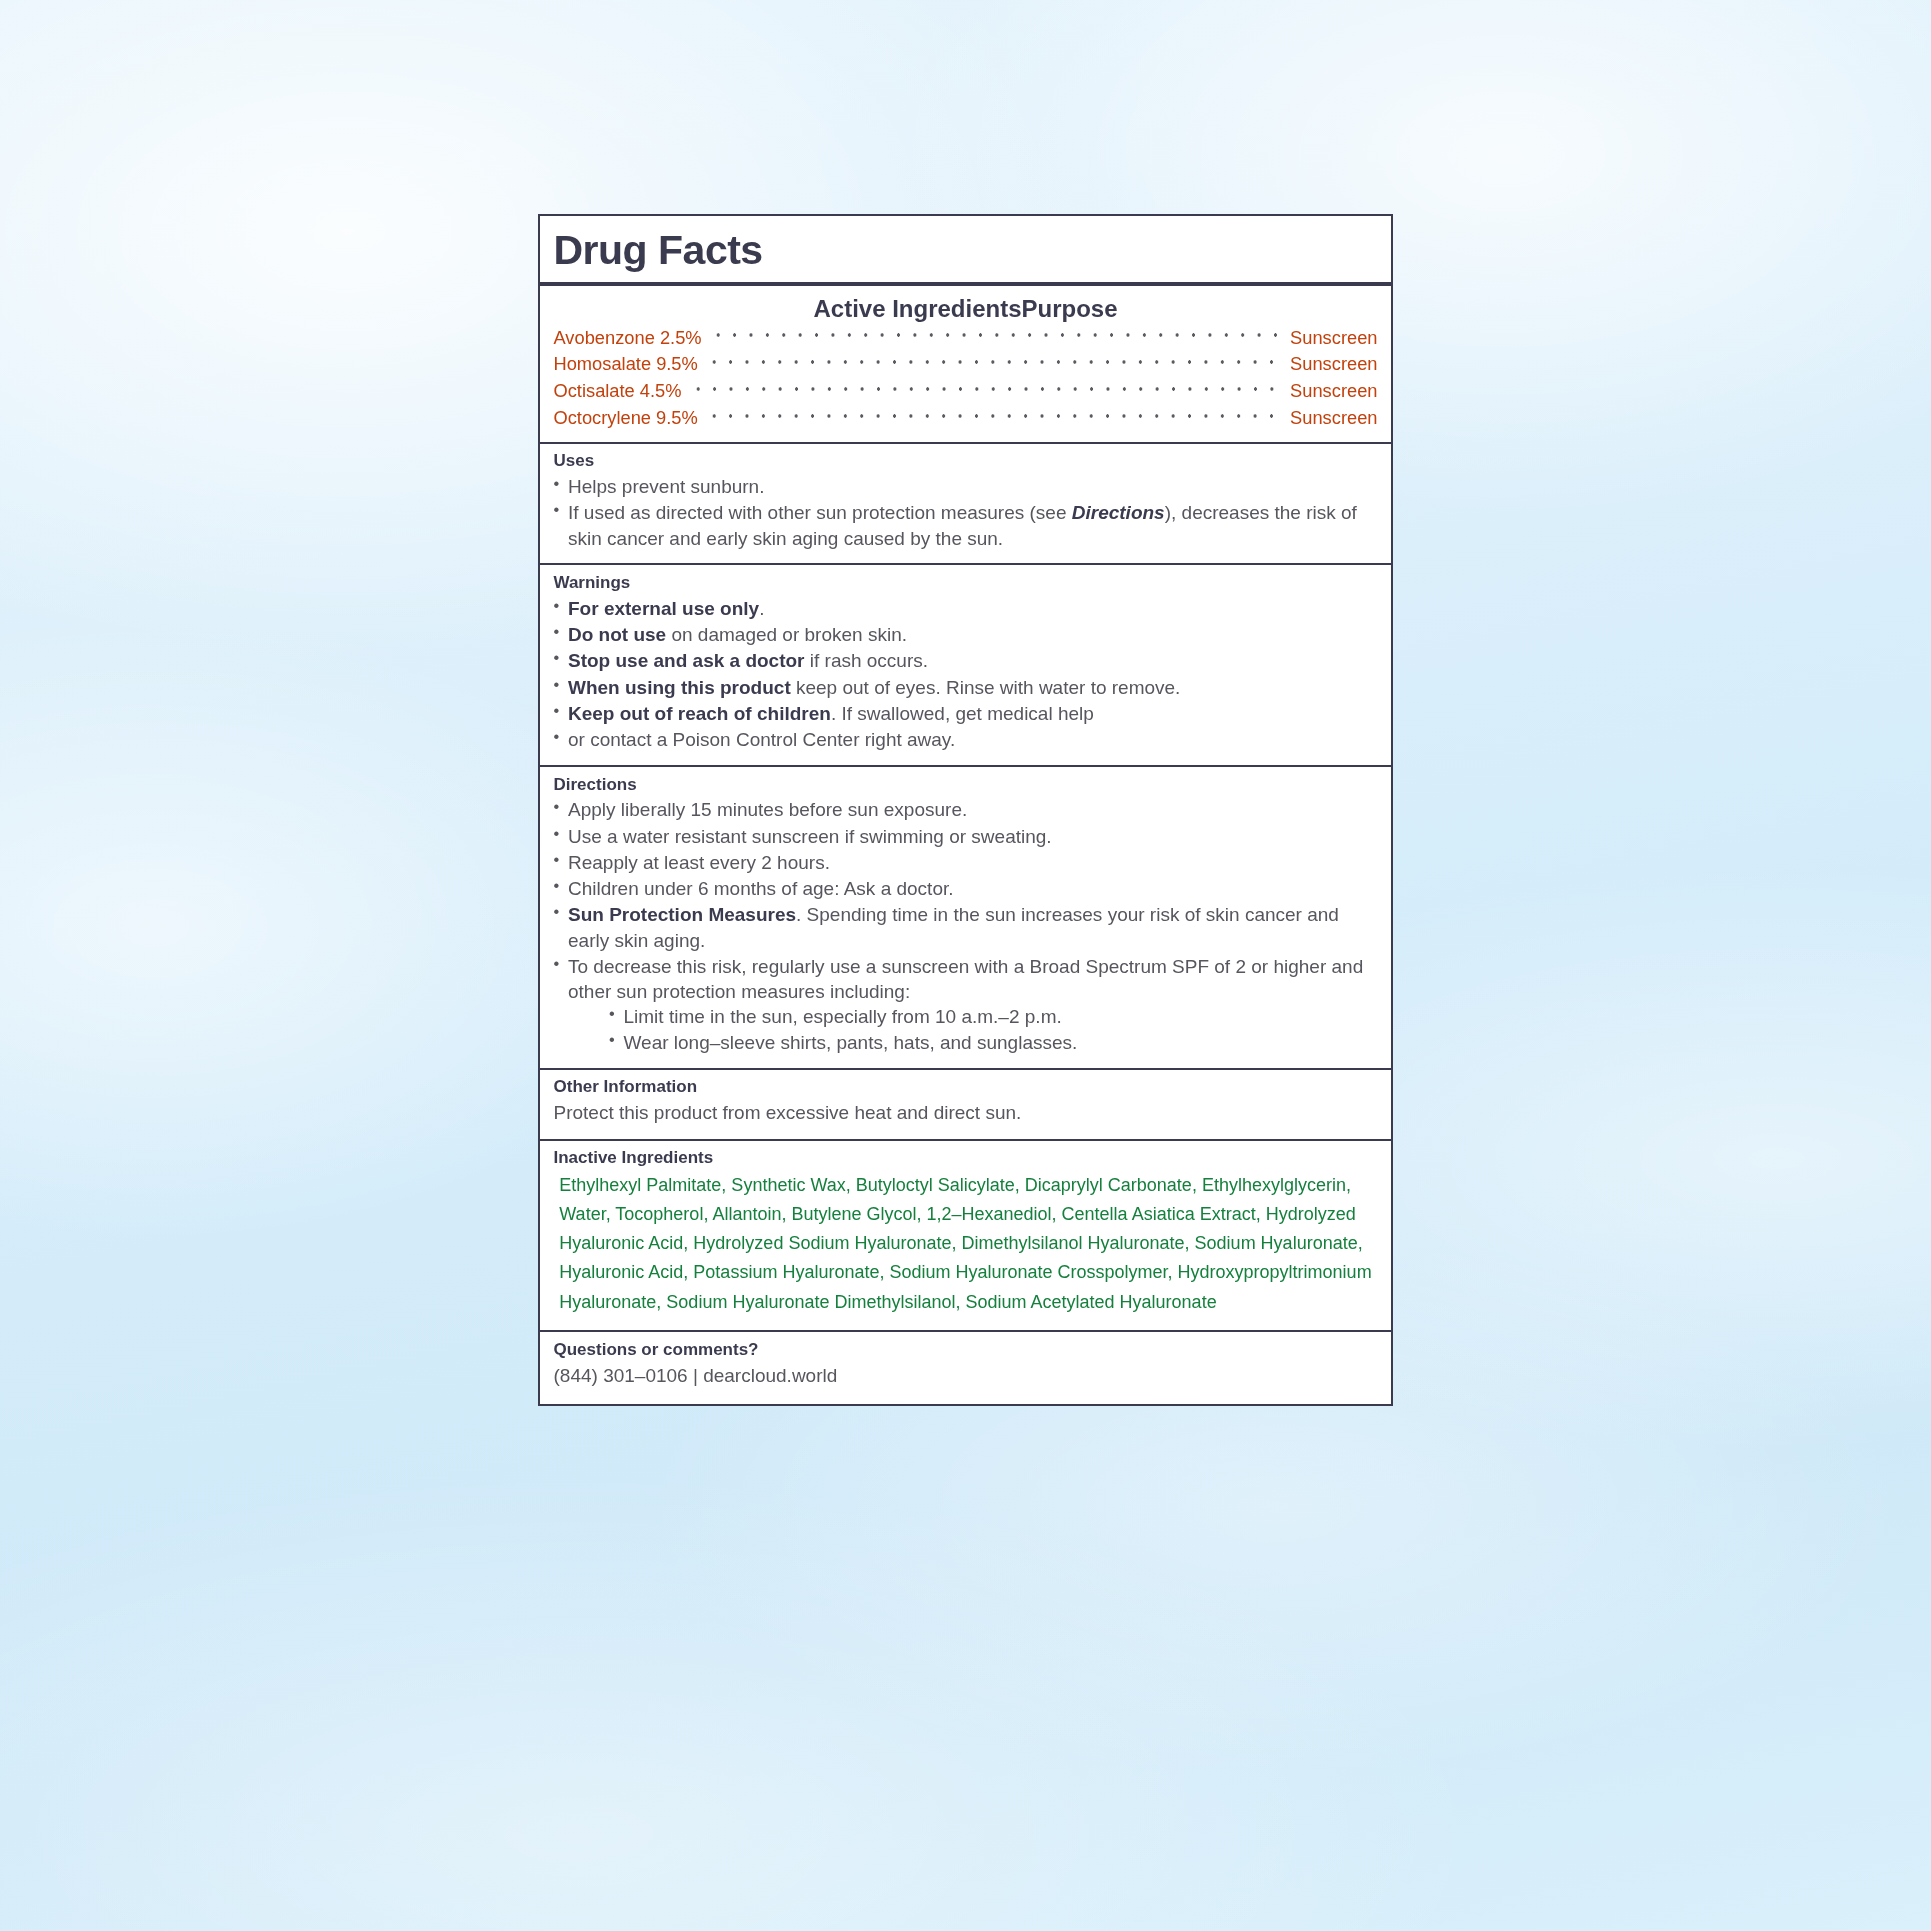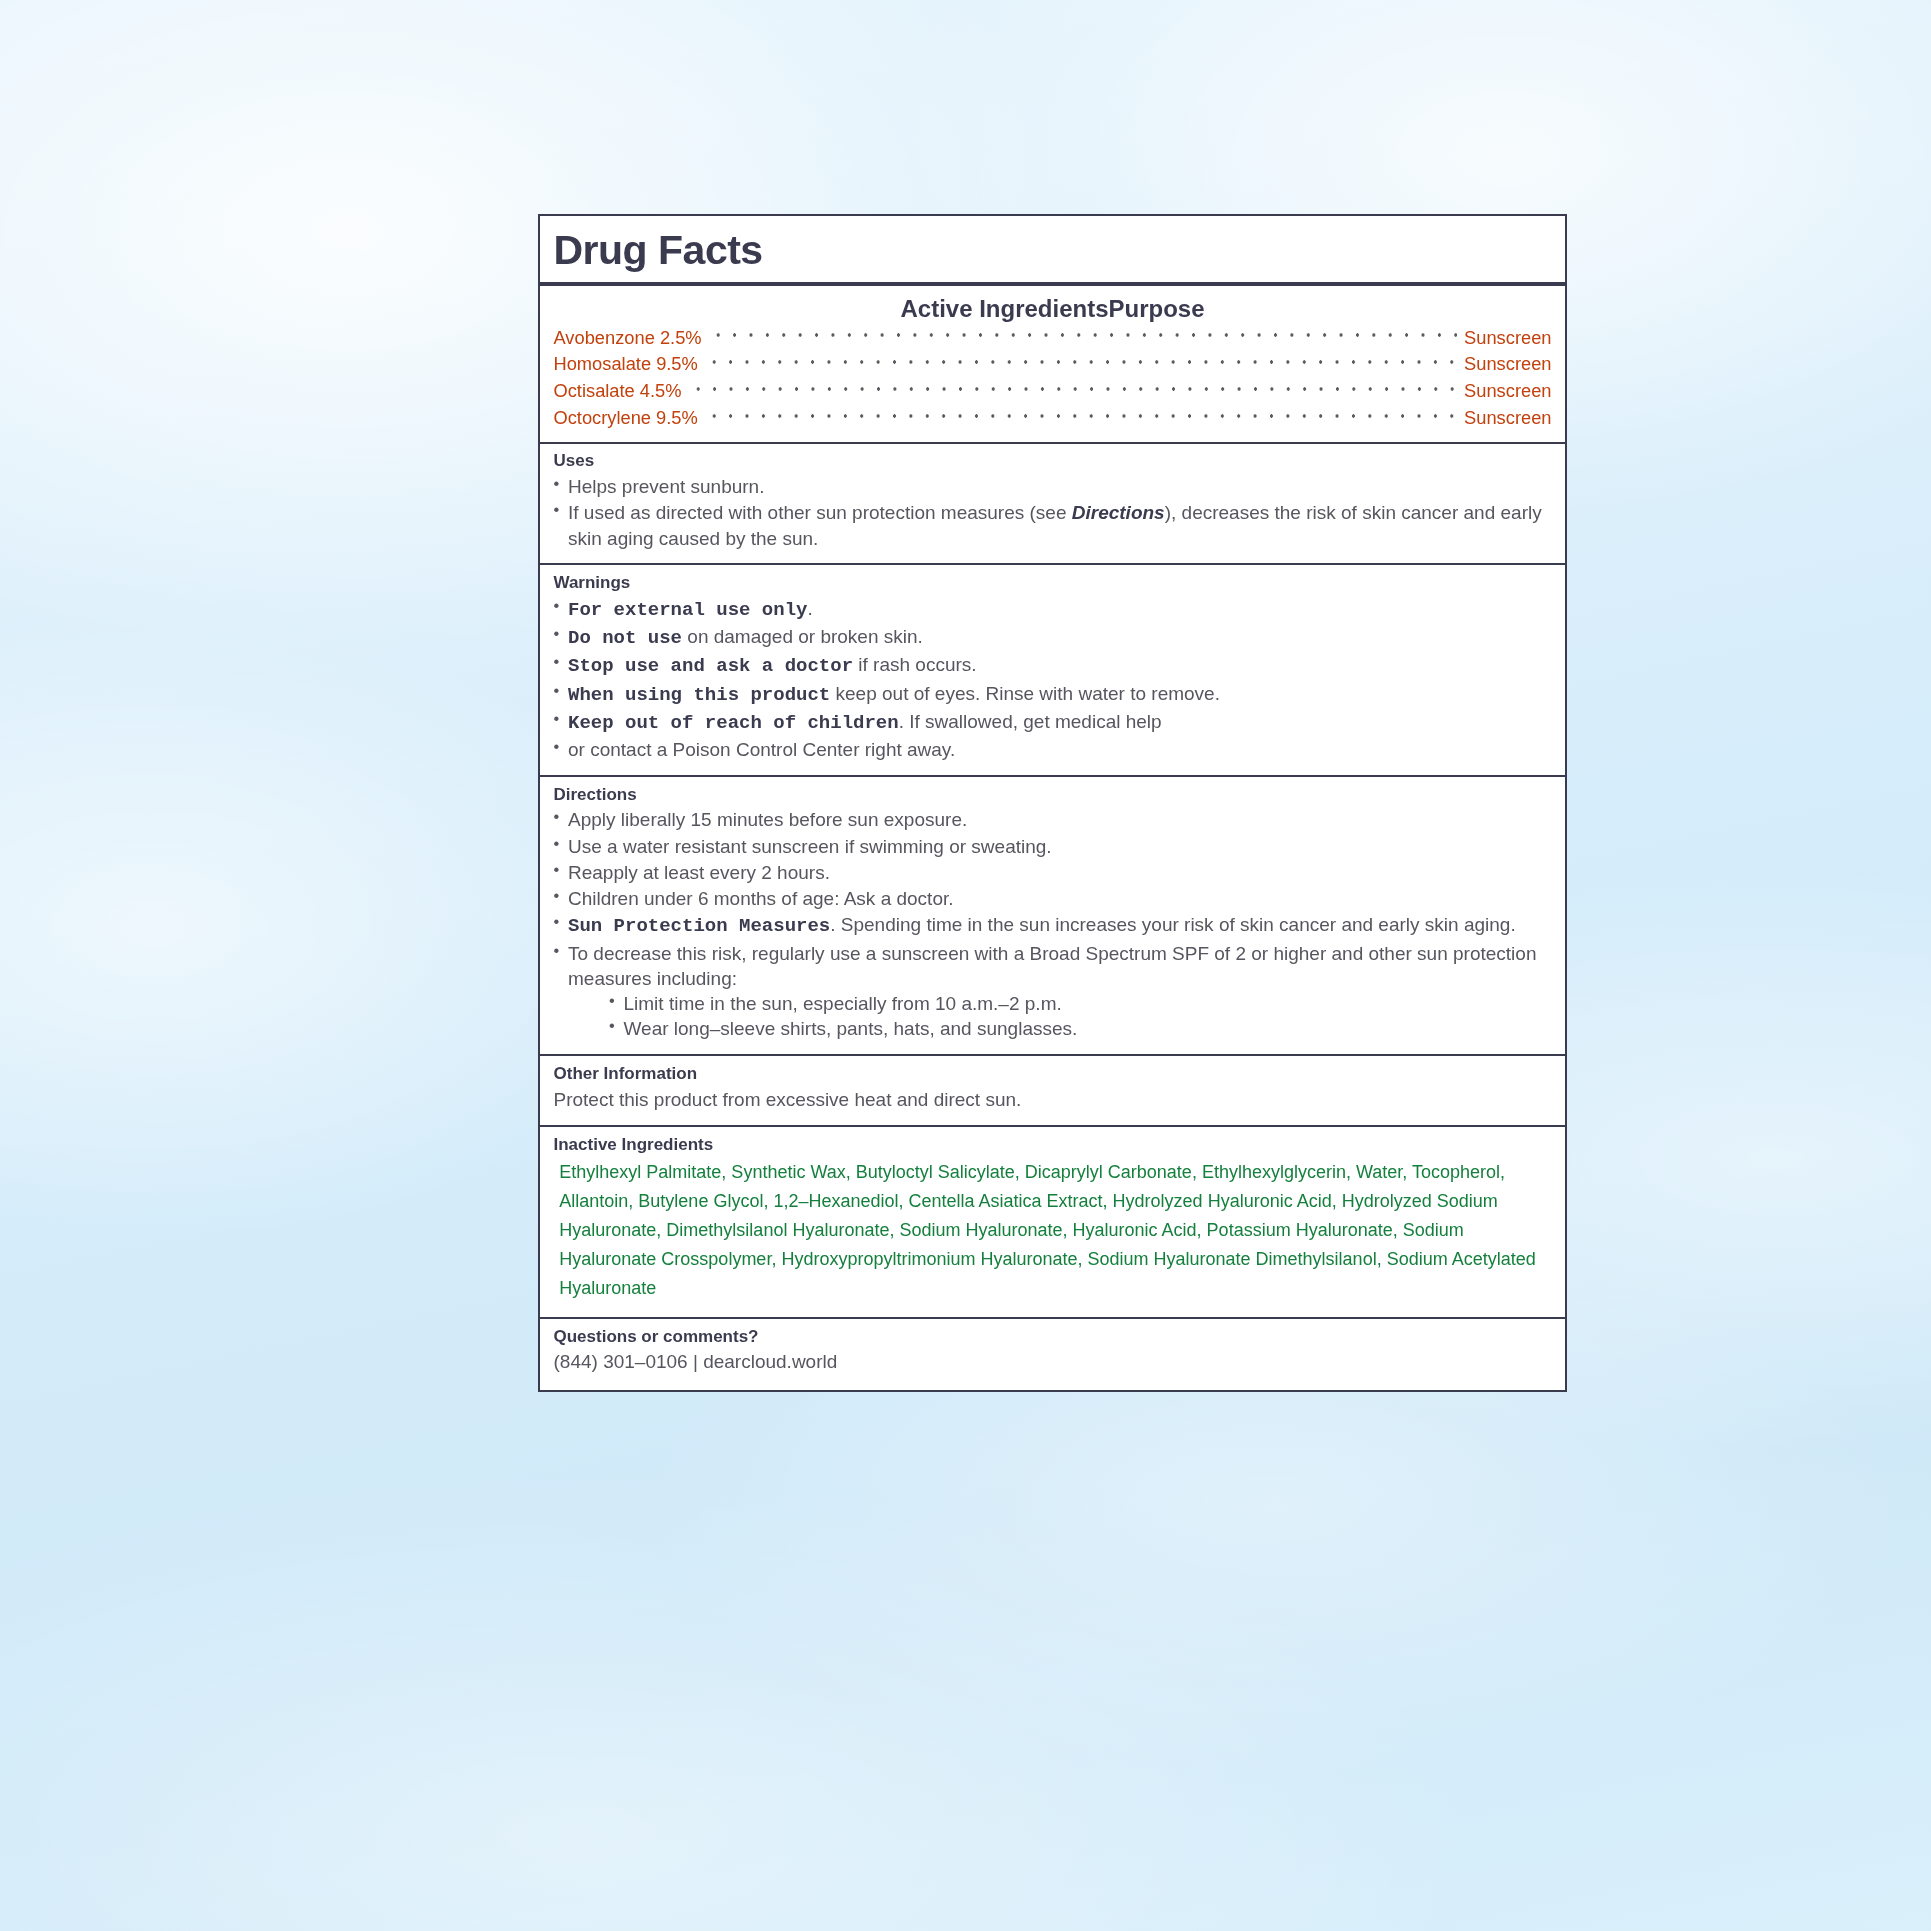--- a/index.html
+++ b/index.html
@@ -27,21 +27,21 @@
       radial-gradient(ellipse 60% 24% at 30% 95%, rgba(255,255,255,0.40) 0%, rgba(255,255,255,0) 78%),
       radial-gradient(ellipse 42% 18% at 66% 78%, rgba(255,255,255,0.35) 0%, rgba(255,255,255,0) 78%),
       linear-gradient(168deg, #e6f4fc 0%, #def0fb 28%, #d4ecfa 55%, #cfe9f8 78%, #daf0fb 100%);
   }
 
   
   #drug-facts-panel {
     position: absolute;
     left: 538px;
     top: 214px;
-    width: 1029px;
+    width: 855px;
     background: #ffffff;
     border: 2.9px solid #3b3b4f;
     box-sizing: border-box;
     color: #56565e;
   }
 
   
   .title-block {
     padding: 13.5px 13.5px 11.6px 13.5px;
     border-bottom: 4.8px solid #3b3b4f;
@@ -158,21 +158,20 @@
     position: absolute;
     left: 0;
     top: -1px;
     font-size: 16.4px;
     color: #56565e;
   }
 
   b, .b {
     font-weight: bold;
     color: #3b3b50;
-    font-family: Liberation Mono, monospace;
   }
   i.bi {
     font-weight: bold;
     font-style: italic;
     color: #3b3b50;
   }
 
   .body-text {
     font-size: 19px;
     line-height: 1.33;

